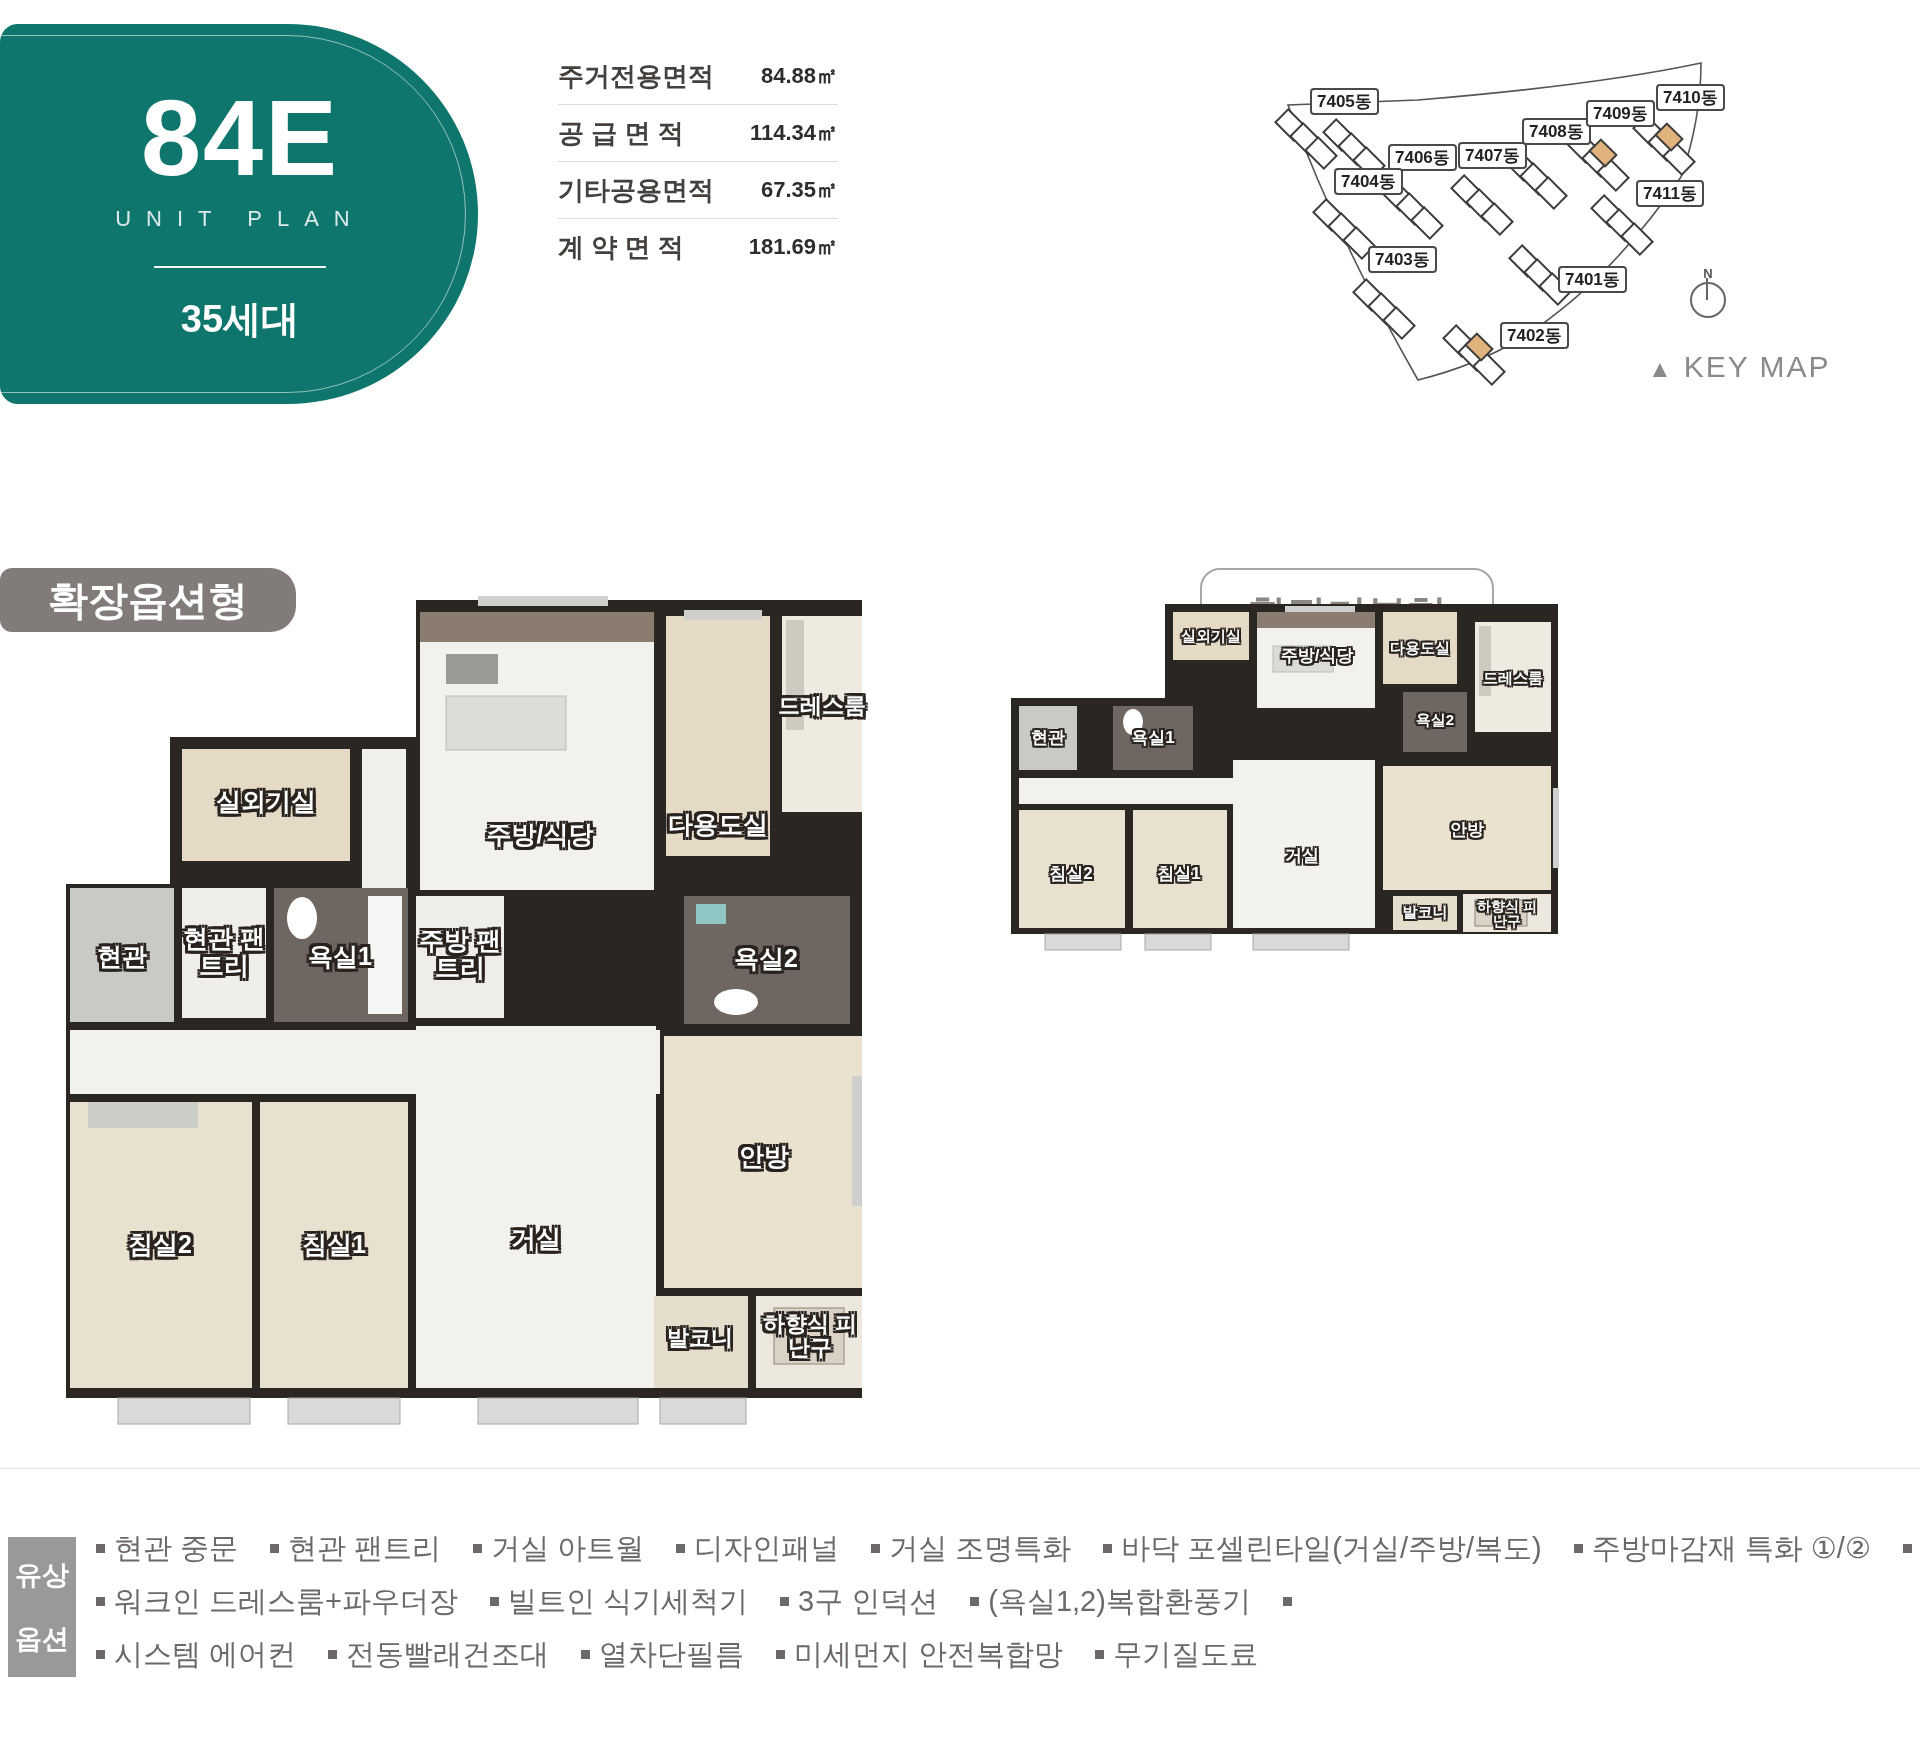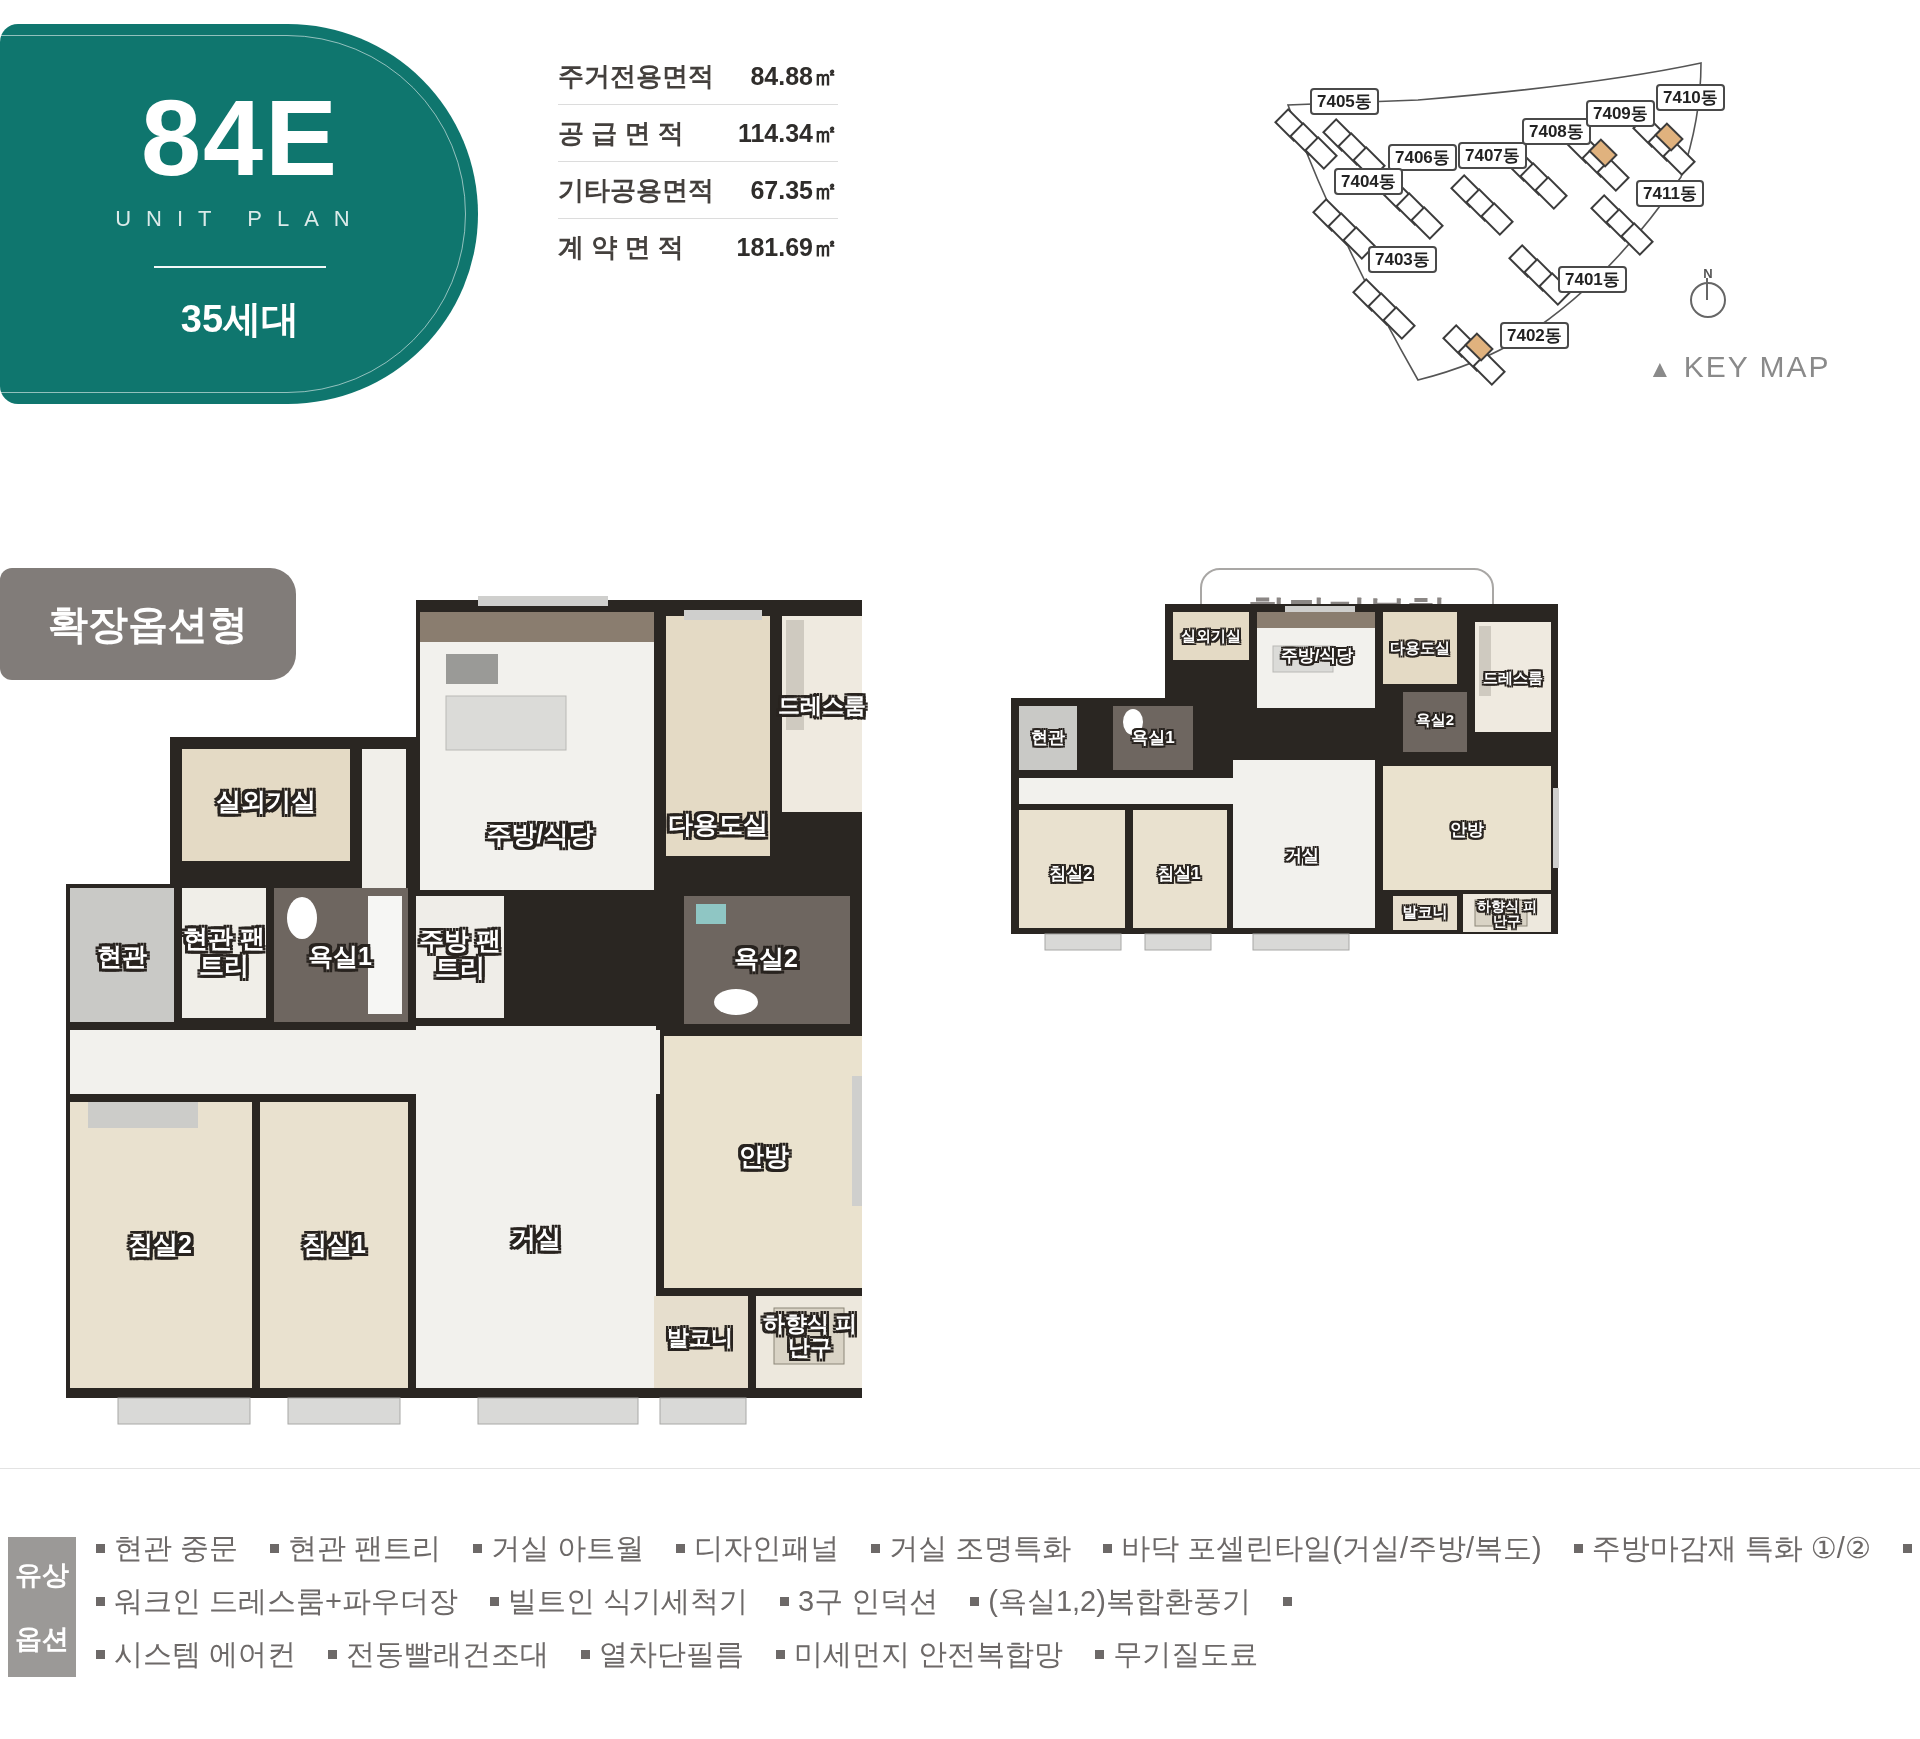--- a/index.html
+++ b/index.html
@@ -15,34 +15,34 @@
   .badge-code{font-size:108px;font-weight:bold;letter-spacing:2px;line-height:1;}
   .badge-sub{font-size:22px;letter-spacing:15px;margin-top:14px;color:rgba(255,255,255,.85);}
   .badge-divider{width:172px;height:2px;background:rgba(255,255,255,.95);margin:34px 0 26px 0;}
   .badge-households{font-size:38px;font-weight:bold;}
   
   .area-table{position:absolute;left:558px;top:48px;width:280px;}
   .area-row{display:flex;justify-content:space-between;align-items:center;height:56px;
        border-bottom:1px solid #DCDCDC;}
   .area-row:last-child{border-bottom:none;}
   .area-label{font-size:26px;font-weight:bold;color:#44403D;white-space:pre;}
-  .area-value{font-size:25px;font-weight:bold;color:#2F2D2B;}
+  .area-value{font-size:22px;font-weight:bold;color:#2F2D2B;}
   
   .keymap{position:absolute;left:1268px;top:50px;width:648px;height:350px;}
   .keymap svg{position:absolute;left:0;top:0;}
   .kmlabel{position:absolute;background:#fff;border:2px solid #4A4A4A;border-radius:4px;
        padding:0 5px;font-size:17px;font-weight:bold;color:#222;line-height:23px;white-space:nowrap;}
   .compass{position:absolute;left:420px;top:218px;width:40px;text-align:center;color:#555;}
   .compass .n{font-size:13px;font-weight:bold;line-height:12px;}
   .compass .circ{width:32px;height:32px;border:2px solid #666;border-radius:50%;margin:2px auto 0;position:relative;}
   .compass .circ::before{content:"";position:absolute;left:14px;top:-6px;width:2px;height:22px;background:#666;}
   .km-caption{position:absolute;left:380px;top:300px;font-size:30px;color:#8A8A8A;letter-spacing:2px;white-space:nowrap;}
   .km-caption .tri{font-size:24px;margin-right:10px;color:#8a8a8a;}
   
-  .tag-dark{position:absolute;left:0;top:568px;width:296px;height:112px;background:#817C79;
+  .tag-dark{position:absolute;left:0;top:568px;width:296px;height:64px;background:#817C79;
        border-radius:12px 26px 26px 12px;display:flex;align-items:center;justify-content:center;
        color:#fff;font-size:40px;font-weight:bold;}
   .tag-light{position:absolute;left:1200px;top:568px;width:290px;height:88px;background:#fff;
        border:2px solid #A9A7A5;border-radius:20px;display:flex;align-items:center;justify-content:center;
        color:#8B8785;font-size:40px;font-weight:bold;}
   
   .plan{position:absolute;}
   .plan-large{left:48px;top:596px;width:818px;height:838px;}
   .plan-small{left:1005px;top:598px;width:558px;height:368px;}
   .room-label{position:absolute;transform:translate(-50%,-50%);color:#fff;font-weight:bold;

